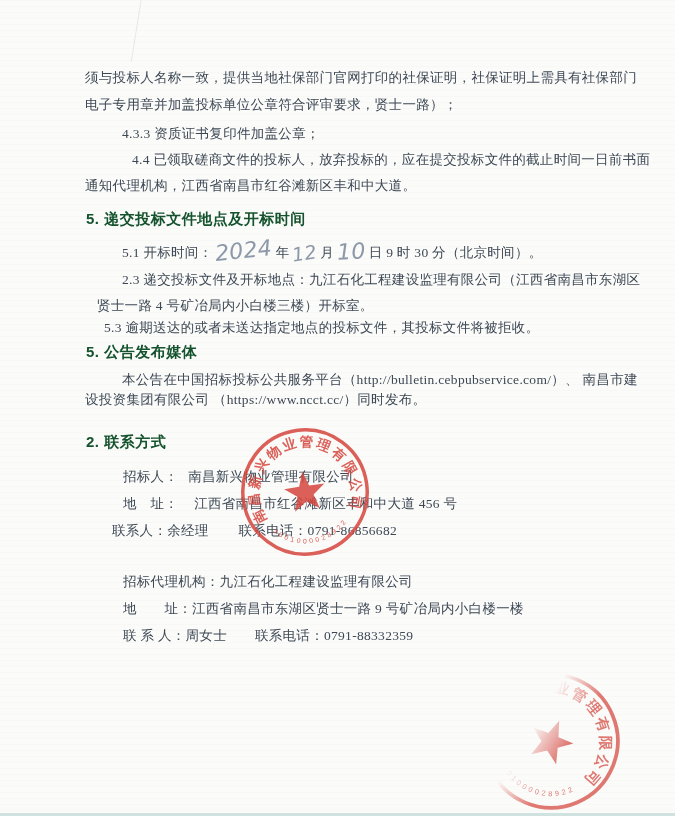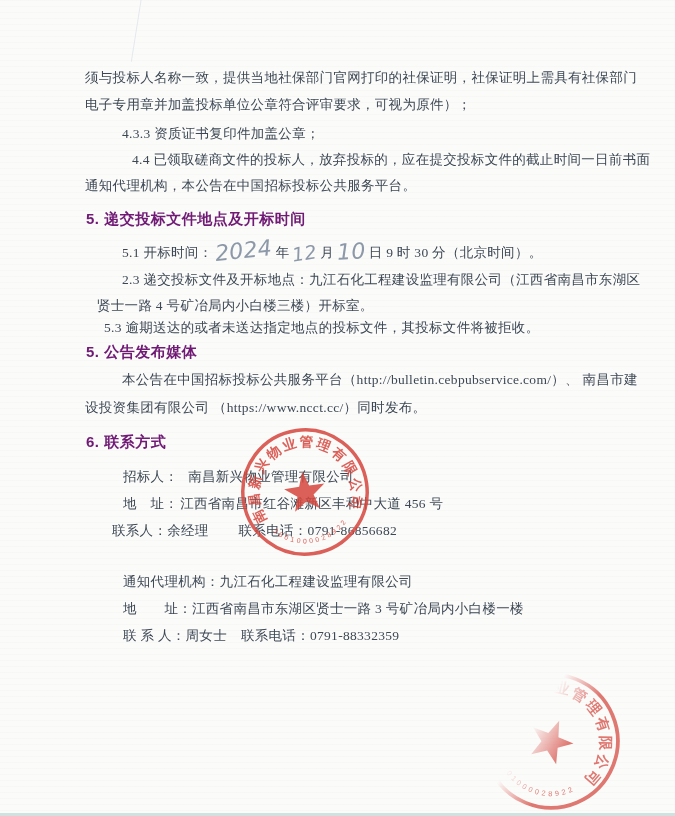--- a/index.html
+++ b/index.html
@@ -19,21 +19,21 @@
   .scan-edge-bottom{
     position:absolute;left:0;bottom:0;width:675px;height:3px;
     background:#cfe2e0;
   }
   .line{
     position:absolute;white-space:nowrap;
     font-size:13.5px;color:#3d4854;letter-spacing:0.3px;line-height:18px;
   }
   .heading{
     font-family:"Liberation Sans","DejaVu Sans",sans-serif;
-    font-weight:700;font-size:15px;color:#701a75;letter-spacing:0.5px;
+    font-weight:700;font-size:15px;color:#14532d;letter-spacing:0.5px;
   }
   .pair{display:flex;text-align:center;}
   .hw{
     display:inline-block;position:relative;top:2px;
     font-family:"DejaVu Sans",sans-serif;font-style:italic;
     color:#8d99a8;font-weight:400;margin:0 3px;
   }
   .hw-year{font-size:22px;transform:rotate(-6deg);top:1px;}
   .hw-month{font-size:19px;transform:rotate(-9deg);top:3px;}
   .hw-day{font-size:22px;transform:rotate(-3deg);top:2px;}
@@ -52,60 +52,60 @@
   }
   .seal svg{width:100%;height:100%;display:block;}
 </style>
 </head>
 <body>
 
 <div class="scan-texture"></div>
 <div class="crease"></div>
 
 <div class="line" style="left:85px;top:69px">须与投标人名称一致，提供当地社保部门官网打印的社保证明，社保证明上需具有社保部门</div>
-<div class="line" style="left:85px;top:96px">电子专用章并加盖投标单位公章符合评审要求，可视为原件）；</div>
+<div class="line" style="left:85px;top:96px">电子专用章并加盖投标单位公章符合评审要求，贤士一路）；</div>
 
 <div class="line" style="left:122px;top:125px">4.3.3 资质证书复印件加盖公章；</div>
 <div class="line" style="left:132px;top:151px">4.4  已领取磋商文件的投标人，放弃投标的，应在提交投标文件的截止时间一日前书面</div>
-<div class="line" style="left:85px;top:177px">通知代理机构，本公告在中国招标投标公共服务平台。</div>
+<div class="line" style="left:85px;top:177px">通知代理机构，江西省南昌市红谷滩新区丰和中大道。</div>
 
 <div class="line heading" style="left:86px;top:210px">5. 递交投标文件地点及开标时间</div>
 <div class="line" style="left:122px;top:241px">
   <span>5.1 开标时间：</span><span class="hw hw-year">2024</span><span>年</span><span class="hw hw-month">12</span><span>月</span><span class="hw hw-day">10</span><span>日 9 时 30 分（北京时间）。</span>
 </div>
 <div class="line" style="left:122px;top:271px">2.3  递交投标文件及开标地点：九江石化工程建设监理有限公司（江西省南昌市东湖区</div>
 <div class="line" style="left:97px;top:297px">贤士一路 4 号矿冶局内小白楼三楼）开标室。</div>
 <div class="line" style="left:104px;top:319px">5.3 逾期送达的或者未送达指定地点的投标文件，其投标文件将被拒收。</div>
 
 <div class="line heading" style="left:86px;top:343px">5. 公告发布媒体</div>
 <div class="line" style="left:122px;top:371px">本公告在中国招标投标公共服务平台（http://bulletin.cebpubservice.com/）、 南昌市建</div>
-<div class="line" style="left:85px;top:399px">设投资集团有限公司 （https://www.ncct.cc/）同时发布。</div>
+<div class="line" style="left:85px;top:391px">设投资集团有限公司 （https://www.ncct.cc/）同时发布。</div>
 
-<div class="line heading" style="left:86px;top:433px">6. 联系方式</div>
+<div class="line heading" style="left:86px;top:433px">2. 联系方式</div>
 <div class="line pair" style="left:123px;top:468px">
   <span>招标人：</span>
   <span style="margin-left:10px">南昌新兴物业管理有限公司</span>
 </div>
 <div class="line pair" style="left:123px;top:495px">
   <span>地　址：</span>
-  <span style="margin-left:2px">江西省南昌市红谷滩新区丰和中大道 456 号</span>
+  <span style="margin-left:16px">江西省南昌市红谷滩新区丰和中大道 456 号</span>
 </div>
 <div class="line pair" style="left:112px;top:522px">
   <span>联系人：余经理</span>
   <span style="margin-left:30px">联系电话：0791-86856682</span>
 </div>
 
-<div class="line" style="left:123px;top:573px">通知代理机构：九江石化工程建设监理有限公司</div>
+<div class="line" style="left:123px;top:573px">招标代理机构：九江石化工程建设监理有限公司</div>
 <div class="line pair" style="left:123px;top:600px">
   <span>地　　址：</span>
-  <span>江西省南昌市东湖区贤士一路 3 号矿冶局内小白楼一楼</span>
+  <span>江西省南昌市东湖区贤士一路 9 号矿冶局内小白楼一楼</span>
 </div>
 <div class="line pair" style="left:123px;top:627px">
   <span>联 系 人：周女士</span>
-  <span style="margin-left:14px">联系电话：0791-88332359</span>
+  <span style="margin-left:28px">联系电话：0791-88332359</span>
 </div>
 
 <div class="seal seal-main">
   <svg viewBox="0 0 140 140" xmlns="http://www.w3.org/2000/svg">
     <defs>
       <path id="arcA1" d="M 28.4 95 A 48 48 0 1 1 111.6 95" fill="none"></path>
       <path id="arcA2" d="M 30.2 104.4 A 52 52 0 0 0 109.8 104.4" fill="none"></path>
     </defs>
     <circle cx="70" cy="70" r="64" fill="none" stroke="#d5463d" stroke-width="3.6"></circle>
     <text fill="#d5463d" font-size="14" font-weight="bold" font-family="Liberation Sans, DejaVu Sans, sans-serif">

